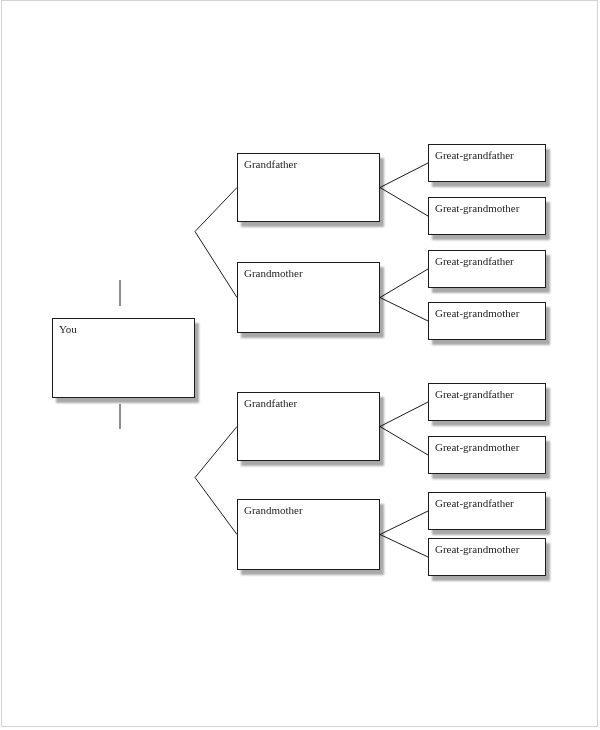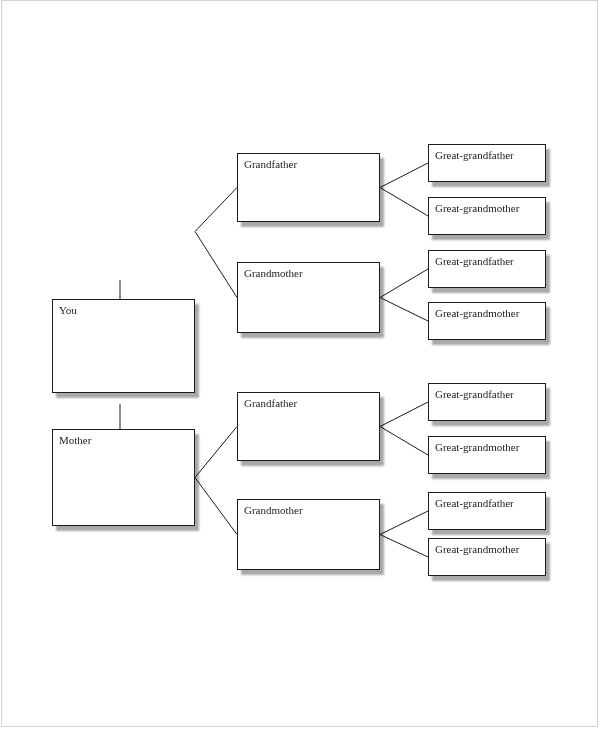--- a/index.html
+++ b/index.html
@@ -69,25 +69,22 @@
     <line x1="380" y1="187.5" x2="428" y2="163"></line>
     <line x1="380" y1="187.5" x2="428" y2="216"></line>
     <line x1="380" y1="297.5" x2="428" y2="269"></line>
     <line x1="380" y1="297.5" x2="428" y2="321"></line>
     <line x1="380" y1="426.5" x2="428" y2="402"></line>
     <line x1="380" y1="426.5" x2="428" y2="455"></line>
     <line x1="380" y1="534.5" x2="428" y2="511"></line>
     <line x1="380" y1="534.5" x2="428" y2="557"></line>
   </svg>
 
-  <div class="node" style="left:52px;top:299px;width:143px;height:94px">
+  <div class="node" style="left:52px;top:318px;width:143px;height:80px">
     <span class="node-label">You</span>
-  </div>
-  <div class="node" style="left:52px;top:429px;width:143px;height:97px">
-    <span class="node-label">Mother</span>
   </div>
 
   <div class="node" style="left:237px;top:153px;width:143px;height:69px">
     <span class="node-label">Grandfather</span>
   </div>
   <div class="node" style="left:237px;top:262px;width:143px;height:71px">
     <span class="node-label">Grandmother</span>
   </div>
   <div class="node" style="left:237px;top:392px;width:143px;height:69px">
     <span class="node-label">Grandfather</span>

